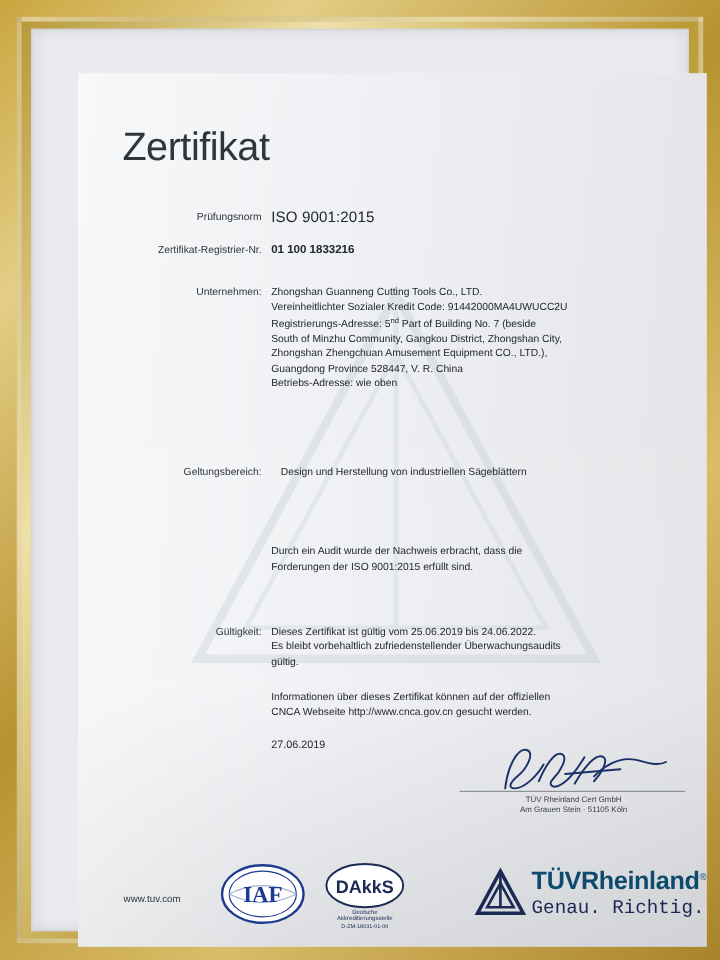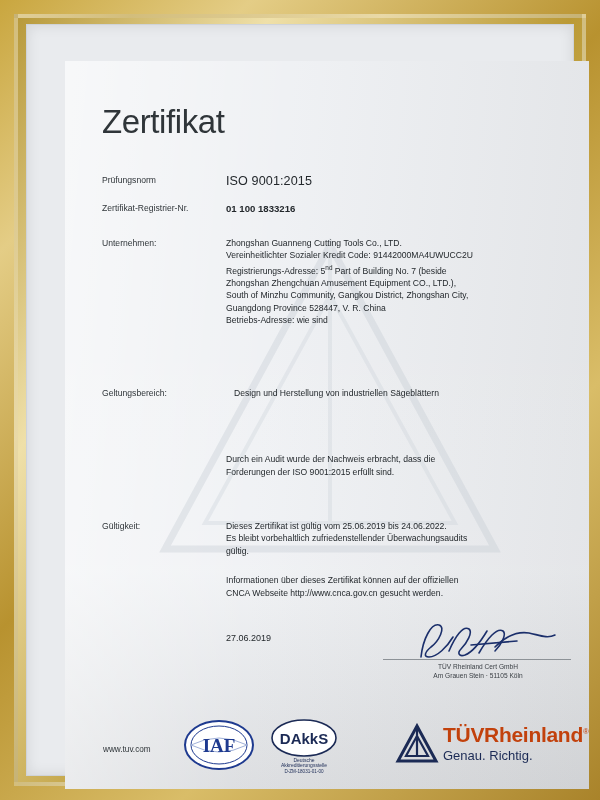--- a/index.html
+++ b/index.html
@@ -98,20 +98,21 @@
     width: 460px;
   }
   .label {
     position: absolute;
     left: 0;
     top: 0;
     width: 116px;
     font-size: 8.6px;
     color: #2f3539;
     line-height: 12px;
+    text-align: right;
   }
   .value {
     position: absolute;
     left: 124px;
     top: 0;
     width: 336px;
     font-size: 8.6px;
     color: #23282c;
     line-height: 12.4px;
   }
@@ -136,21 +137,21 @@
     left: 161px;
     width: 340px;
     font-size: 8.6px;
     color: #23282c;
     line-height: 12.6px;
   }
 
   .date-line {
     position: absolute;
     left: 161px;
-    top: 572px;
+    top: 554px;
     font-size: 9px;
     color: #23282c;
   }
 
   
   .signature {
     position: absolute;
     left: 348px;
     top: 556px;
     width: 150px;
@@ -211,36 +212,37 @@
     top: 22px;
     width: 184px;
     height: 48px;
   }
   .tuv-word {
     position: absolute;
     left: 48px;
     top: 0px;
     font-size: 21px;
     font-weight: bold;
-    color: #c2410c;
+    color: #0c4a6e;
     letter-spacing: -0.3px;
     white-space: nowrap;
   }
   .tuv-word .reg {
     font-size: 8px;
     vertical-align: super;
     font-weight: normal;
   }
   .tuv-slogan {
     position: absolute;
     left: 48px;
     top: 25px;
-    font-size: 13px;
+    font-size: 16px;
     color: #1b2a55;
     white-space: nowrap;
+    font-family: Liberation Mono, monospace;
   }
 </style>
 </head>
 <body>
 
 <div class="frame-outer">
   <div class="frame-inner-bevel"></div>
 
   <div class="mat">
 
@@ -265,24 +267,24 @@
           <div class="label">Zertifikat-Registrier-Nr.</div>
           <div class="value med">01 100 1833216</div>
         </div>
 
         <div class="row" style="top:176px;">
           <div class="label">Unternehmen:</div>
           <div class="value">
             <div class="bold-name">Zhongshan Guanneng Cutting Tools Co., LTD.</div>
             <div>Vereinheitlichter Sozialer Kredit Code: 91442000MA4UWUCC2U</div>
             <div><span>Registrierungs-Adresse: 5</span><sup>nd</sup><span> Part of Building No. 7 (beside</span></div>
+            <div>South of Minzhu Community, Gangkou District, Zhongshan City,</div>
             <div>Zhongshan Zhengchuan Amusement Equipment CO., LTD.),</div>
-            <div>South of Minzhu Community, Gangkou District, Zhongshan City,</div>
             <div>Guangdong Province 528447, V. R. China</div>
-            <div>Betriebs-Adresse: wie sind</div>
+            <div>Betriebs-Adresse: wie oben</div>
           </div>
         </div>
 
         <div class="row" style="top:326px;">
           <div class="label">Geltungsbereich:</div>
           <div class="value" style="left:132px;">Design und Herstellung von industriellen Sägeblättern</div>
         </div>
 
         <div class="para" style="top:392px; left:161px; white-space:pre-line;">Durch ein Audit wurde der Nachweis erbracht, dass die
 Forderungen der ISO 9001:2015 erfüllt sind.</div>

